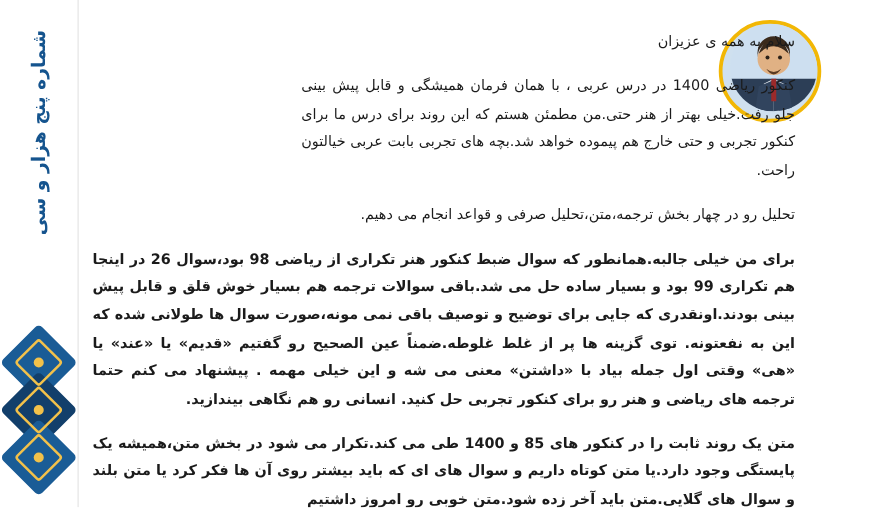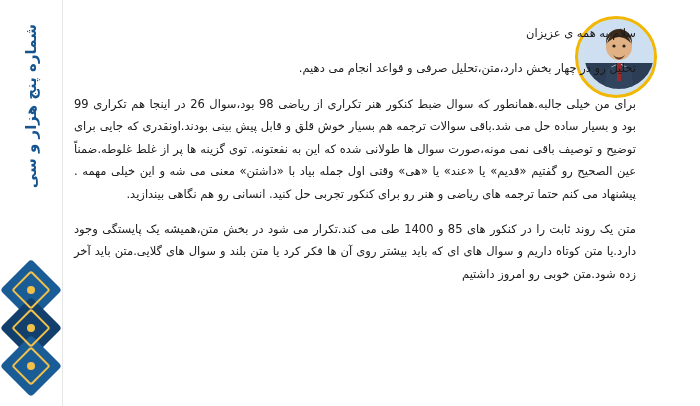--- a/index.html
+++ b/index.html
@@ -137,20 +137,21 @@
     margin-right: 0;
   }
   .para.second {
     width: 395px;
   }
   .para.third {
     width: 100%;
   }
   .para.wide {
     width: 100%;
+    font-weight: bold;
   }
 </style>
 </head>
 <body>
 
 <div class="page">
 
   <div class="sidebar">
     <div class="sidebar-title">
       <span>شماره پنج هزار و سی</span>
@@ -188,18 +189,19 @@
         <path d="M29 36 q6 5 12 0 q-6 9 -12 0 Z" fill="#5a3a22"></path>
         <circle cx="30" cy="27" r="1.6" fill="#2b2118"></circle>
         <circle cx="40" cy="27" r="1.6" fill="#2b2118"></circle>
         <rect x="33" y="44" width="4" height="18" fill="#9c2a2a"></rect>
       </g>
     </svg>
   </div>
 
   <div class="content">
     <p class="para first">سلام به همه ی عزیزان</p>
-    <p class="para third">تحلیل رو در چهار بخش دارد،متن،تحلیل صرفی و قواعد انجام می دهیم.</p>
+    <p class="para second">کنکور ریاضی 1400 در درس عربی ، با همان فرمان همیشگی و قابل پیش بینی جلو رفت.خیلی بهتر از هنر حتی.من مطمئن هستم که این روند برای درس ما برای کنکور تجربی و حتی خارج هم پیموده خواهد شد.بچه های تجربی بابت عربی خیالتون راحت.</p>
+    <p class="para third">تحلیل رو در چهار بخش ترجمه،متن،تحلیل صرفی و قواعد انجام می دهیم.</p>
     <p class="para wide">برای من خیلی جالبه.همانطور که سوال ضبط کنکور هنر تکراری از ریاضی 98 بود،سوال 26 در اینجا هم تکراری 99 بود و بسیار ساده حل می شد.باقی سوالات ترجمه هم بسیار خوش قلق و قابل پیش بینی بودند.اونقدری که جایی برای توضیح و توصیف باقی نمی مونه،صورت سوال ها طولانی شده که این به نفعتونه. توی گزینه ها پر از غلط غلوطه.ضمناً عین الصحیح رو گفتیم «قدیم» یا «عند» یا «هی» وقتی اول جمله بیاد با «داشتن» معنی می شه و این خیلی مهمه . پیشنهاد می کنم حتما ترجمه های ریاضی و هنر رو برای کنکور تجربی حل کنید. انسانی رو هم نگاهی بیندازید.</p>
     <p class="para wide">متن یک روند ثابت را در کنکور های 85 و 1400 طی می کند.تکرار می شود در بخش متن،همیشه یک پایستگی وجود دارد.یا متن کوتاه داریم و سوال های ای که باید بیشتر روی آن ها فکر کرد یا متن بلند و سوال های گلایی.متن باید آخر زده شود.متن خوبی رو امروز داشتیم</p>
   </div>
 
 </div>
 
 </body></html>

